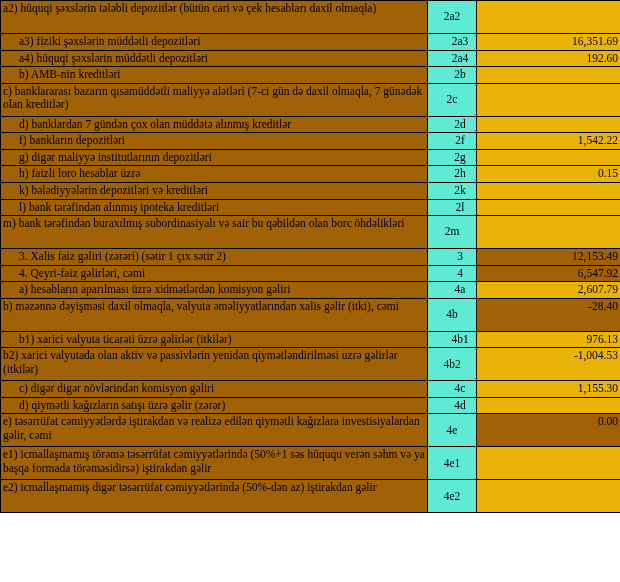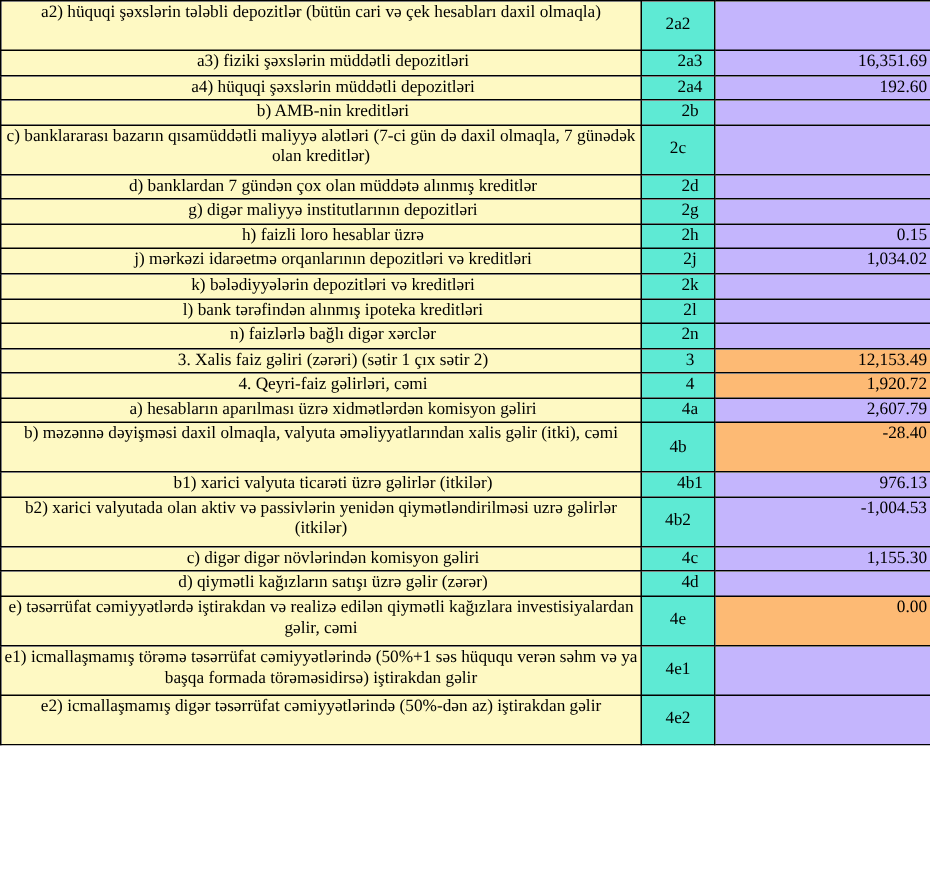--- a/index.html
+++ b/index.html
@@ -20,37 +20,37 @@
     table-layout: fixed;
   }
   table.fin td {
     border: 1px solid #000000;
     padding: 1px 2px;
     overflow: hidden;
     line-height: 1.18;
   }
   
   td.desc {
-    background: #fef9c3;
-    text-align: center;
+    background: #a16207;
+    text-align: left;
     vertical-align: top;
   }
   td.code {
     background: #5eead4;
     text-align: center;
     vertical-align: middle;
   }
   td.value {
-    background: #c4b5fd;
+    background: #eab308;
     text-align: right;
     vertical-align: top;
     padding-right: 4px;
   }
   td.value.hl {
-    background: #fdba74;
+    background: #a16207;
   }
   tr.bold td {
     font-weight: normal;
   }
   
   tr.l1 td { height: 13px; padding-left: 18px; }
   tr.l2 td { height: 30px; }
   
   td.i0 { padding-left: 3px; }
   td.i1 { padding-left: 7px; }
@@ -91,58 +91,58 @@
     <td class="desc i1">c) banklararası bazarın qısamüddətli maliyyə alətləri (7-ci gün də daxil olmaqla, 7 günədək olan kreditlər)</td>
     <td class="code">2c</td>
     <td class="value"></td>
   </tr>
         <tr class="l1">
     <td class="desc i1">d) banklardan 7 gündən çox olan müddətə alınmış kreditlər</td>
     <td class="code">2d</td>
     <td class="value"></td>
   </tr>
         <tr class="l1">
+    <td class="desc i1">f) bankların depozitləri</td>
+    <td class="code">2f</td>
+    <td class="value">1,542.22</td>
+  </tr>
+        <tr class="l1">
     <td class="desc i1">g) digər maliyyə institutlarının depozitləri</td>
     <td class="code">2g</td>
     <td class="value"></td>
   </tr>
         <tr class="l1">
     <td class="desc i1">h) faizli loro hesablar üzrə</td>
     <td class="code">2h</td>
     <td class="value">0.15</td>
-  </tr>
-        <tr class="l1">
-    <td class="desc i1">j) mərkəzi idarəetmə orqanlarının depozitləri və kreditləri</td>
-    <td class="code">2j</td>
-    <td class="value">1,034.02</td>
   </tr>
         <tr class="l1">
     <td class="desc i1">k) bələdiyyələrin depozitləri və kreditləri</td>
     <td class="code">2k</td>
     <td class="value"></td>
   </tr>
         <tr class="l1">
     <td class="desc i1">l) bank tərəfindən alınmış ipoteka kreditləri</td>
     <td class="code">2l</td>
     <td class="value"></td>
   </tr>
-        <tr class="l1">
-    <td class="desc i1">n) faizlərlə bağlı digər xərclər</td>
-    <td class="code">2n</td>
+        <tr class="l2">
+    <td class="desc i1">m) bank tərəfindən buraxılmış subordinasiyalı və sair bu qəbildən olan borc öhdəlikləri</td>
+    <td class="code">2m</td>
     <td class="value"></td>
   </tr>
         <tr class="l1 bold">
     <td class="desc i0">3. Xalis faiz gəliri (zərəri) (sətir 1 çıx sətir 2)</td>
     <td class="code">3</td>
     <td class="value hl">12,153.49</td>
   </tr>
         <tr class="l1 bold">
     <td class="desc i0">4. Qeyri-faiz gəlirləri, cəmi</td>
     <td class="code">4</td>
-    <td class="value hl">1,920.72</td>
+    <td class="value hl">6,547.92</td>
   </tr>
         <tr class="l1">
     <td class="desc i1">a) hesabların aparılması üzrə xidmətlərdən komisyon gəliri</td>
     <td class="code">4a</td>
     <td class="value">2,607.79</td>
   </tr>
         <tr class="l2">
     <td class="desc i1">b) məzənnə dəyişməsi daxil olmaqla, valyuta əməliyyatlarından xalis gəlir (itki), cəmi</td>
     <td class="code">4b</td>
     <td class="value hl">-28.40</td>

